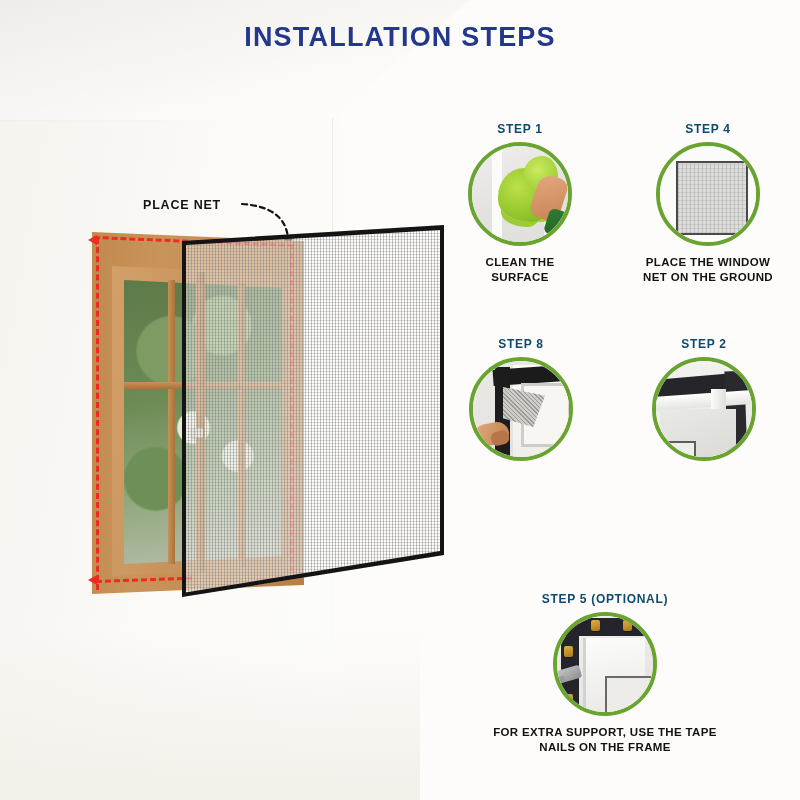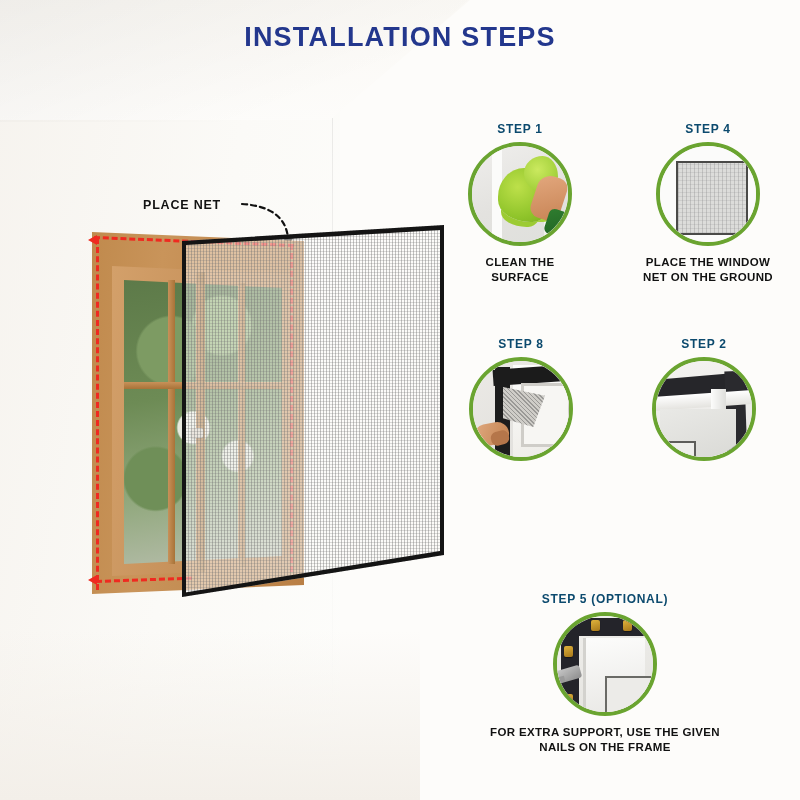--- a/index.html
+++ b/index.html
@@ -324,17 +324,17 @@
         <div class="s5-dark-l"></div>
       <div class="s5-white"></div>
         <div class="s5-pane"></div>
       <div class="nail" style="left:34px;top:4px;"></div>
       <div class="nail" style="left:66px;top:4px;"></div>
       <div class="nail" style="left:7px;top:30px;"></div>
       <div class="nail" style="left:7px;top:78px;"></div>
       <div class="s5-hammer"></div>
       <div class="s5-hammer-h"></div>
     </div>
-    <div class="step-caption">FOR EXTRA SUPPORT, USE THE GIVEN
+    <div class="step-caption">FOR EXTRA SUPPORT, USE THE TAPE
 NAILS ON THE  FRAME</div>
   </div>
 
 </div>
 
 </body></html>

